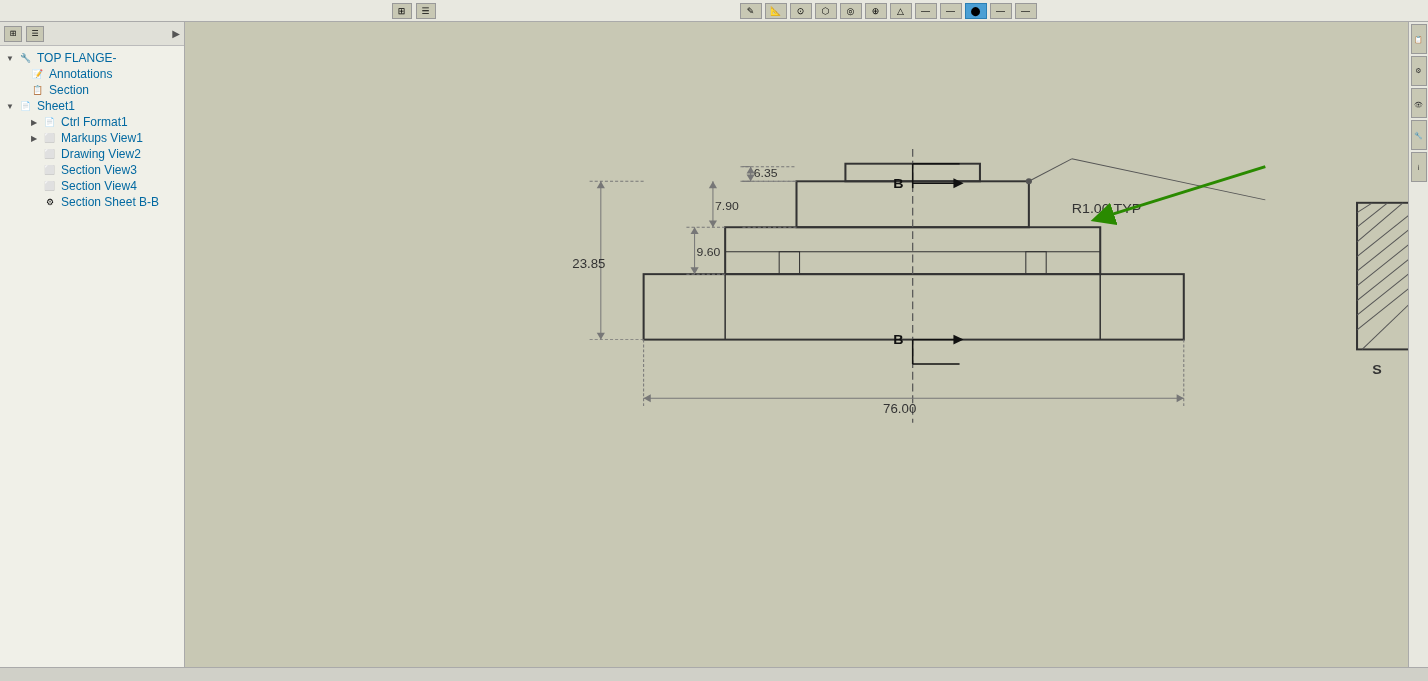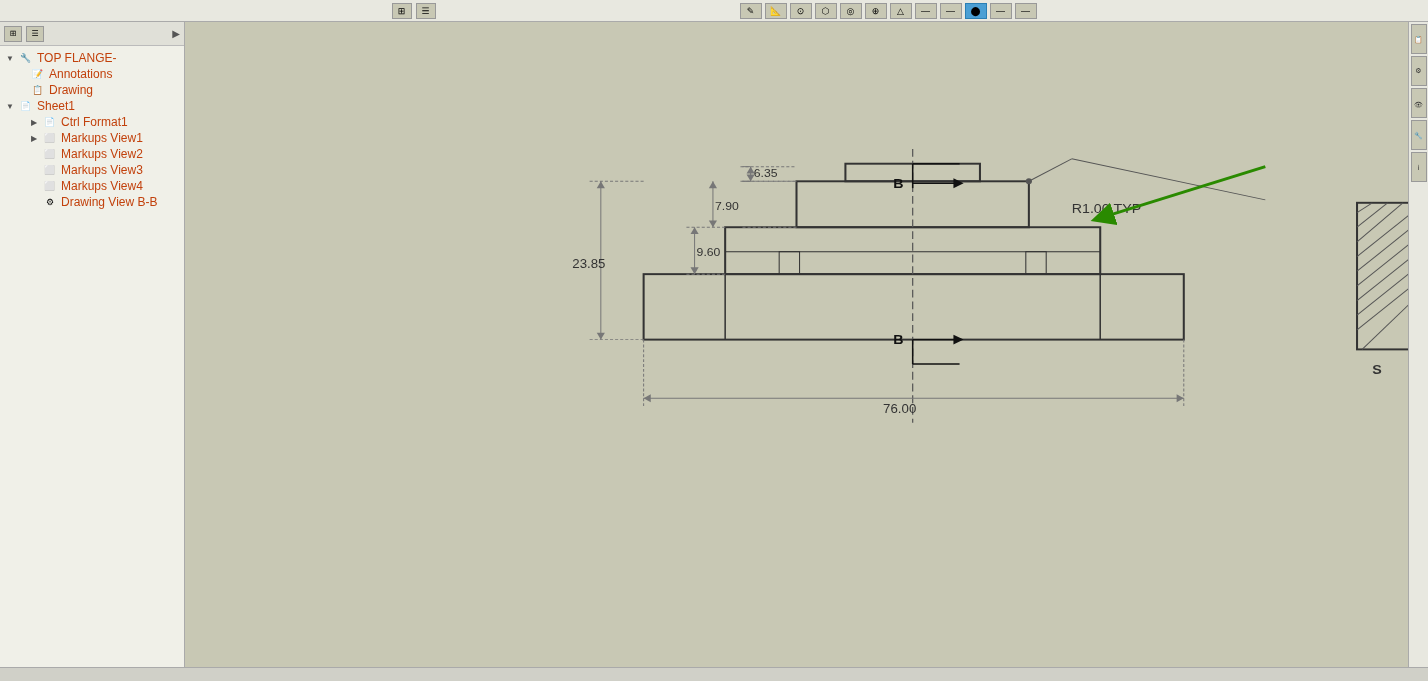--- a/index.html
+++ b/index.html
@@ -107,21 +107,21 @@
       width: 16px;
       height: 14px;
       margin-right: 3px;
       display: flex;
       align-items: center;
       justify-content: center;
       font-size: 9px;
     }
     .tree-label {
       font-size: 12px;
-      color: #c2410c;
+      color: #0369a1;
     }
 
     
     .drawing-canvas {
       flex: 1;
       background: #c8c8b4;
       position: relative;
       overflow: hidden;
     }
 
@@ -223,21 +223,21 @@
 
       <div class="tree-item tree-indent-1">
         <div class="tree-expand"> </div>
         <div class="tree-icon">📝</div>
         <span class="tree-label">Annotations</span>
       </div>
 
       <div class="tree-item tree-indent-1">
         <div class="tree-expand"> </div>
         <div class="tree-icon">📋</div>
-        <span class="tree-label">Drawing</span>
+        <span class="tree-label">Section</span>
       </div>
 
       <div class="tree-item tree-indent-0">
         <div class="tree-expand">▼</div>
         <div class="tree-icon">📄</div>
         <span class="tree-label">Sheet1</span>
       </div>
 
       <div class="tree-item tree-indent-2">
         <div class="tree-expand">▶</div>
@@ -247,39 +247,39 @@
 
       <div class="tree-item tree-indent-2">
         <div class="tree-expand">▶</div>
         <div class="tree-icon" style="color:#d44;">⬜</div>
         <span class="tree-label">Markups View1</span>
       </div>
 
       <div class="tree-item tree-indent-2">
         <div class="tree-expand"> </div>
         <div class="tree-icon" style="color:#d44;">⬜</div>
-        <span class="tree-label">Markups View2</span>
+        <span class="tree-label">Drawing View2</span>
       </div>
 
       <div class="tree-item tree-indent-2">
         <div class="tree-expand"> </div>
         <div class="tree-icon" style="color:#d44;">⬜</div>
-        <span class="tree-label">Markups View3</span>
+        <span class="tree-label">Section View3</span>
       </div>
 
       <div class="tree-item tree-indent-2">
         <div class="tree-expand"> </div>
         <div class="tree-icon" style="color:#d44;">⬜</div>
-        <span class="tree-label">Markups View4</span>
+        <span class="tree-label">Section View4</span>
       </div>
 
       <div class="tree-item tree-indent-2">
         <div class="tree-expand"> </div>
         <div class="tree-icon">⚙</div>
-        <span class="tree-label">Drawing View B-B</span>
+        <span class="tree-label">Section Sheet B-B</span>
       </div>
     </div>
   </div>
 
   <div class="drawing-canvas">
 
     <div class="tooltip-box">
       <div>Ctrl+Drag tip of arrow</div>
       <div>to create 2nd leader</div>
     </div>

